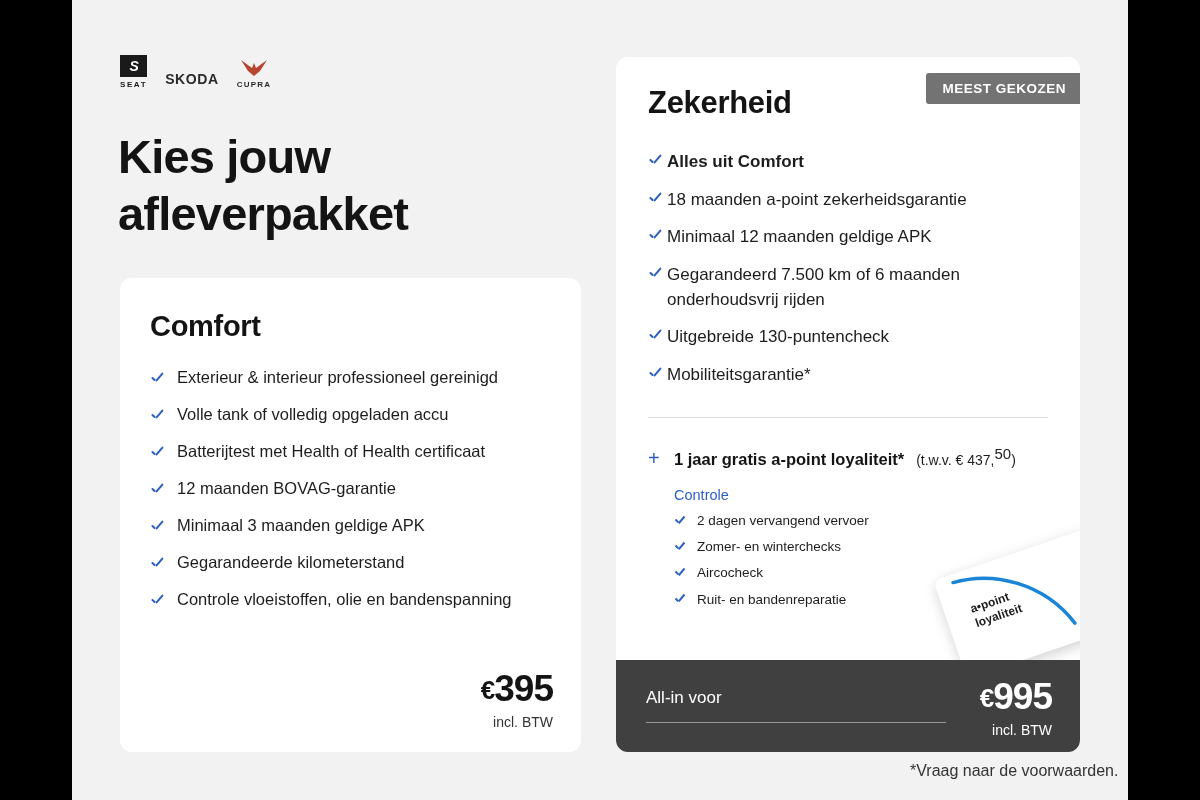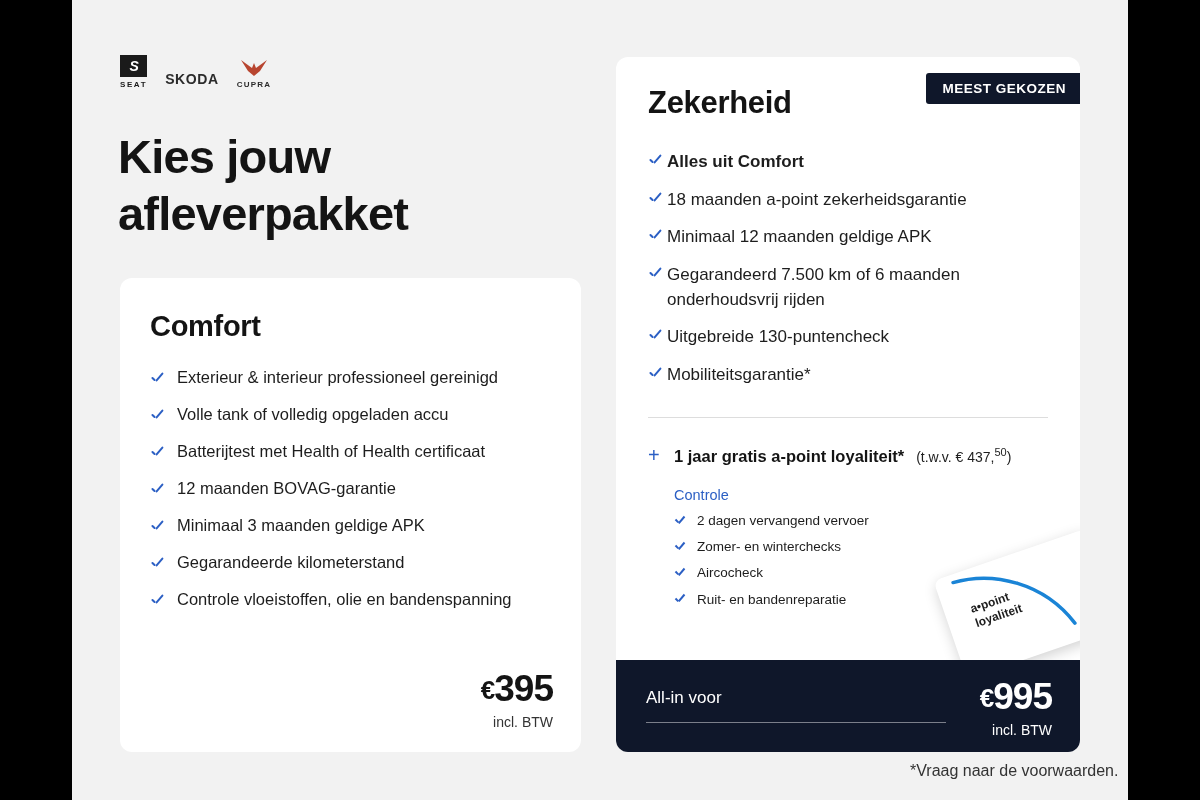--- a/index.html
+++ b/index.html
@@ -196,21 +196,21 @@
     left: 544px;
     top: 57px;
     width: 464px;
     height: 695px;
     overflow: hidden;
   }
   .badge {
     position: absolute;
     right: 0px;
     top: 16px;
-    background: #0f172a;
+    background: #737373;
     color: #ffffff;
     font-size: 13.5px;
     font-weight: bold;
     letter-spacing: 0.5px;
     padding: 8px 14px 8px 16px;
     border-top-left-radius: 3px;
     border-bottom-left-radius: 3px;
   }
   .zek-title {
     position: absolute;
@@ -271,21 +271,21 @@
   }
   .loyal-title {
     font-size: 16.5px;
     font-weight: bold;
     color: #141414;
   }
   .loyal-value {
     font-size: 14px;
     color: #1d1d1d;
   }
-  .loyal-value sup { font-size: 11px; }
+  .loyal-value sup { font-size: 15px; }
 
   .incl-label {
     position: absolute;
     left: 58px;
     top: 430px;
     font-size: 14.5px;
     color: #2b5fc4;
   }
   .incl-list {
     position: absolute;
@@ -361,21 +361,21 @@
     position: absolute;
     left: 0; top: 0;
   }
 
   .footer-bar {
     position: absolute;
     left: 0;
     bottom: 0;
     width: 100%;
     height: 92px;
-    background: #0f172a;
+    background: #404040;
   }
   .footer-left {
     position: absolute;
     left: 30px;
     top: 28px;
     color: #ffffff;
     font-size: 17px;
   }
   .footer-rule {
     position: absolute;

